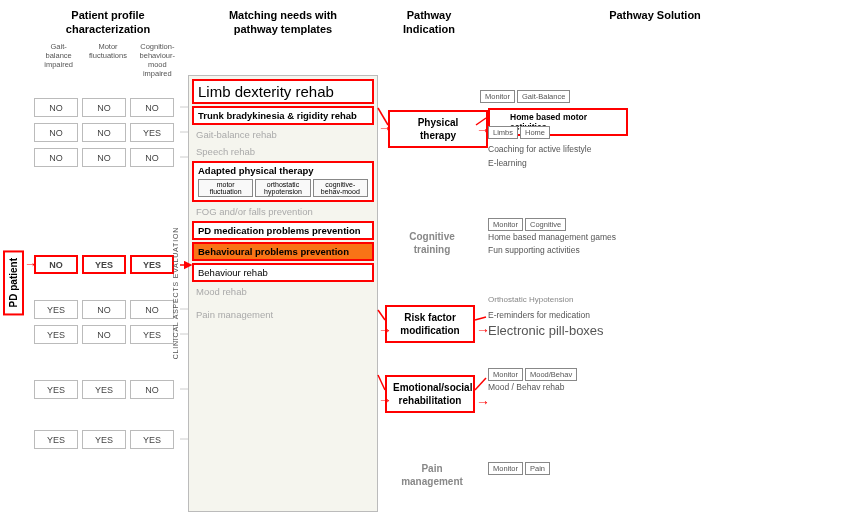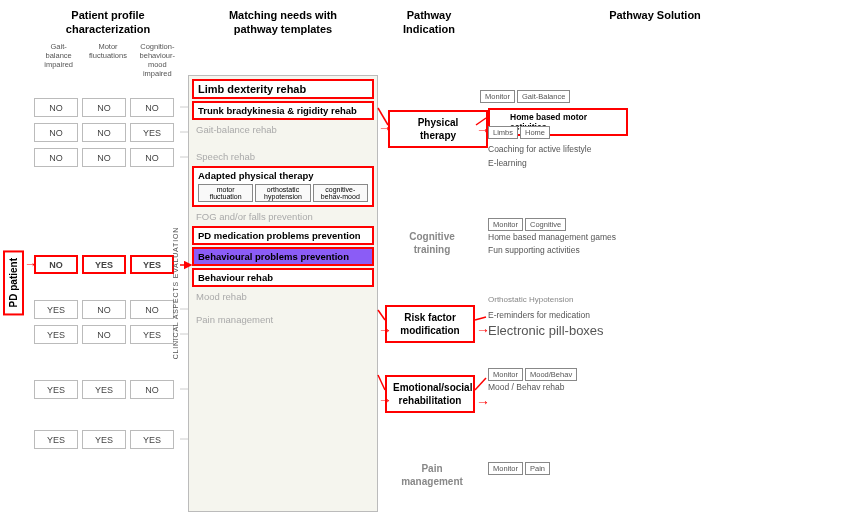--- a/index.html
+++ b/index.html
@@ -117,45 +117,45 @@
     <div class="cell-val">YES</div>
     <div class="cell-val">YES</div>
   </div>
 
   <div style="position:absolute; top:75px; left:188px; width:190px; bottom:10px; background:#f5f5ee; border:1px solid #bbb; padding:3px;">
 
     <div style="position:absolute; left:-17px; top:0; bottom:0; width:17px; display:flex; align-items:center;">
       <div style="writing-mode:vertical-rl; transform:rotate(180deg); font-size:7px; color:#555; letter-spacing:0.8px; white-space:nowrap; text-transform:uppercase;">CLINICAL ASPECTS EVALUATION</div>
     </div>
 
-    <div style="border:2px solid red; background:#fff; padding:2px 4px; margin-bottom:2px; font-size:11px; font-weight:bold;">Limb dexterity rehab</div>
+    <div style="border:2px solid red; background:#fff; padding:2px 4px; margin-bottom:2px; font-size:15px; font-weight:normal;">Limb dexterity rehab</div>
 
     <div style="border:2px solid red; background:#fff; padding:2px 4px; margin-bottom:2px; font-size:9.5px; font-weight:bold;">Trunk bradykinesia &amp; rigidity rehab</div>
 
-    <div style="padding:2px 4px; margin-bottom:12px; font-size:9.5px; color:#aaa;">Gait-balance rehab</div>
+    <div style="padding:2px 4px; margin-bottom:2px; font-size:9.5px; color:#aaa;">Gait-balance rehab</div>
 
     <div style="padding:2px 4px; margin-bottom:2px; font-size:9.5px; color:#aaa;">Speech rehab</div>
 
     <div style="border:2px solid red; background:#fff; margin-bottom:2px;">
       <div style="font-size:9.5px; font-weight:bold; padding:2px 4px 1px 4px;">Adapted physical therapy</div>
       <div style="display:flex; gap:2px; padding:2px 4px 3px 4px;">
         <div style="border:1px solid #888; font-size:7px; padding:1px 2px; text-align:center; flex:1; background:#f9f9f9;">motor fluctuation</div>
         <div style="border:1px solid #888; font-size:7px; padding:1px 2px; text-align:center; flex:1; background:#f9f9f9;">orthostatic hypotension</div>
         <div style="border:1px solid #888; font-size:7px; padding:1px 2px; text-align:center; flex:1; background:#f9f9f9;">cognitive-behav-mood</div>
       </div>
     </div>
 
 
     <div style="padding:2px 4px; margin-bottom:2px; font-size:9.5px; color:#aaa;">FOG and/or falls prevention</div>
 
     <div style="border:2px solid red; background:#fff; padding:2px 4px; margin-bottom:2px; font-size:9.5px; font-weight:bold;">PD medication problems prevention</div>
 
-    <div style="border:2px solid red; background:#8b5cf6; padding:2px 4px; margin-bottom:2px; font-size:9.5px; font-weight:bold;">Behavioural problems prevention</div>
-
-    <div style="border:2px solid red; background:#fff; padding:2px 4px; margin-bottom:2px; font-size:9.5px; font-weight:bold;">Behaviour rehab</div>
+    <div style="border:2px solid red; background:#f97316; padding:2px 4px; margin-bottom:2px; font-size:9.5px; font-weight:bold;">Behavioural problems prevention</div>
+
+    <div style="border:2px solid red; background:#fff; padding:2px 4px; margin-bottom:2px; font-size:9.5px; font-weight:normal;">Behaviour rehab</div>
 
     <div style="padding:2px 4px; margin-bottom:2px; font-size:9.5px; color:#aaa;">Mood rehab</div>
 
     <div style="height:6px;"></div>
 
     <div style="padding:2px 4px; font-size:9.5px; color:#aaa;">Pain management</div>
   </div>
 
   <div style="position:absolute; top:110px; left:388px; width:100px; border:2px solid red; padding:4px 6px; font-size:10px; font-weight:bold; text-align:center; line-height:1.3; background:#fff;">Physical<br>therapy</div>
 

